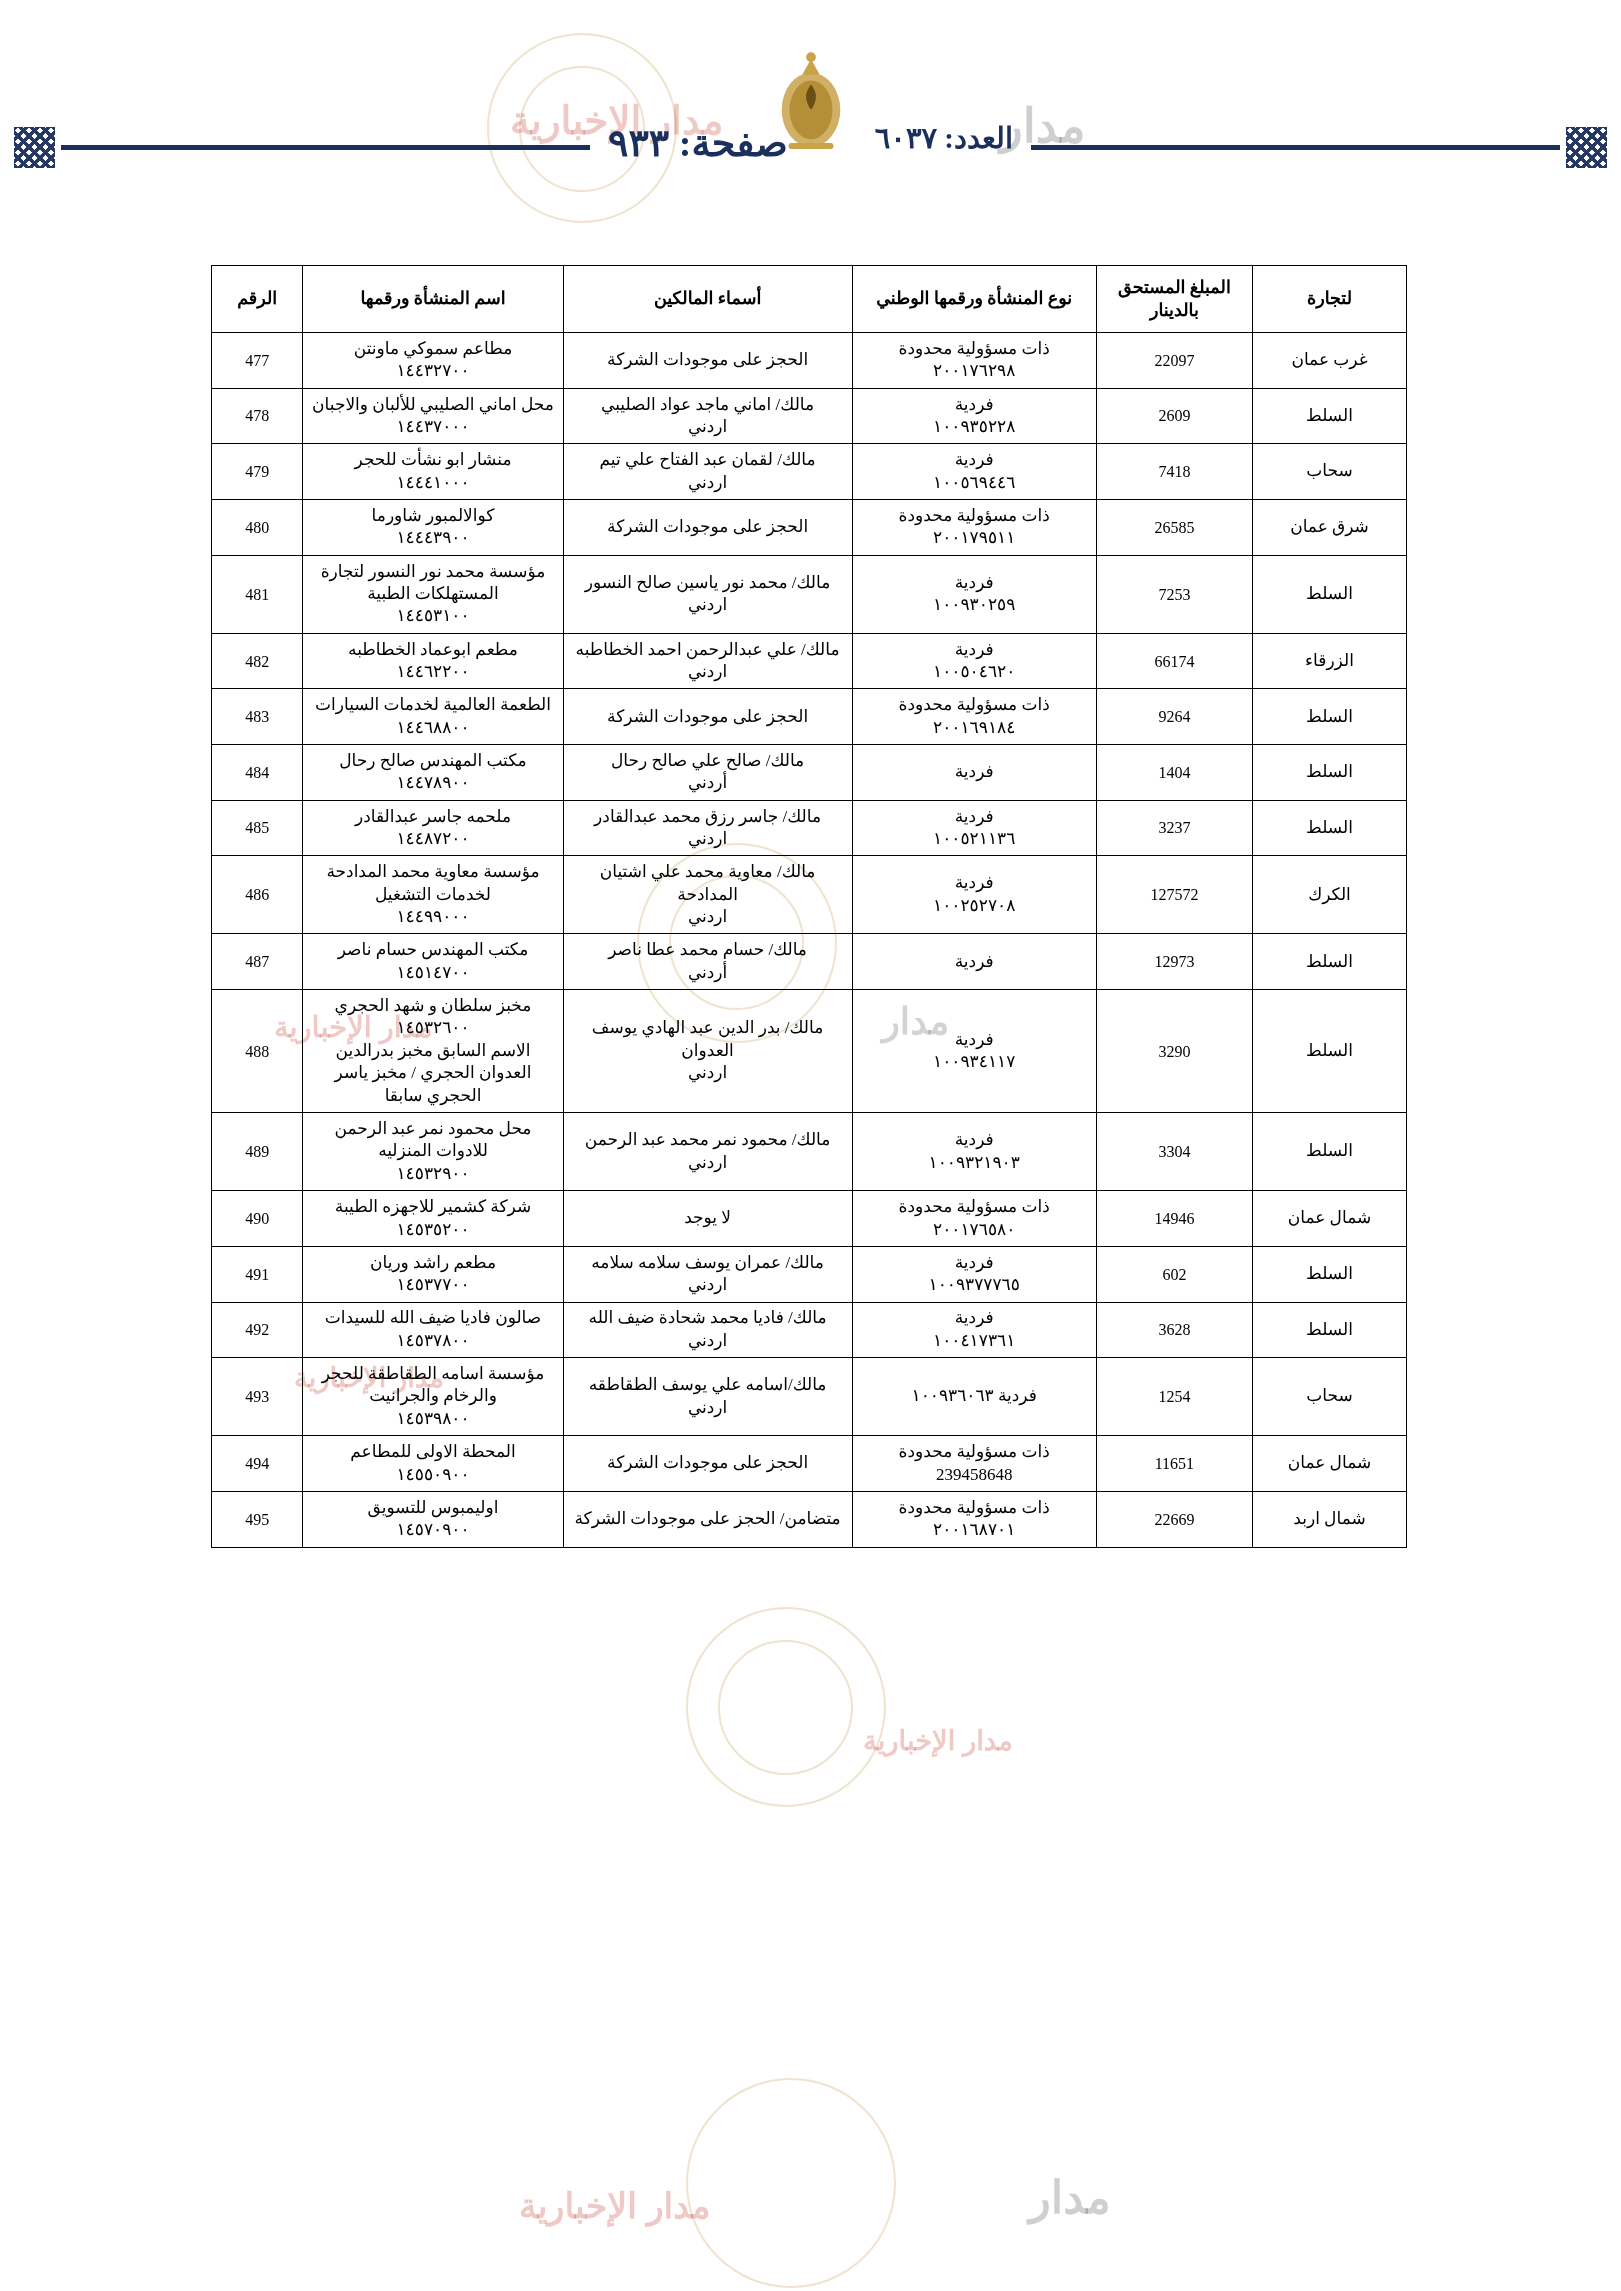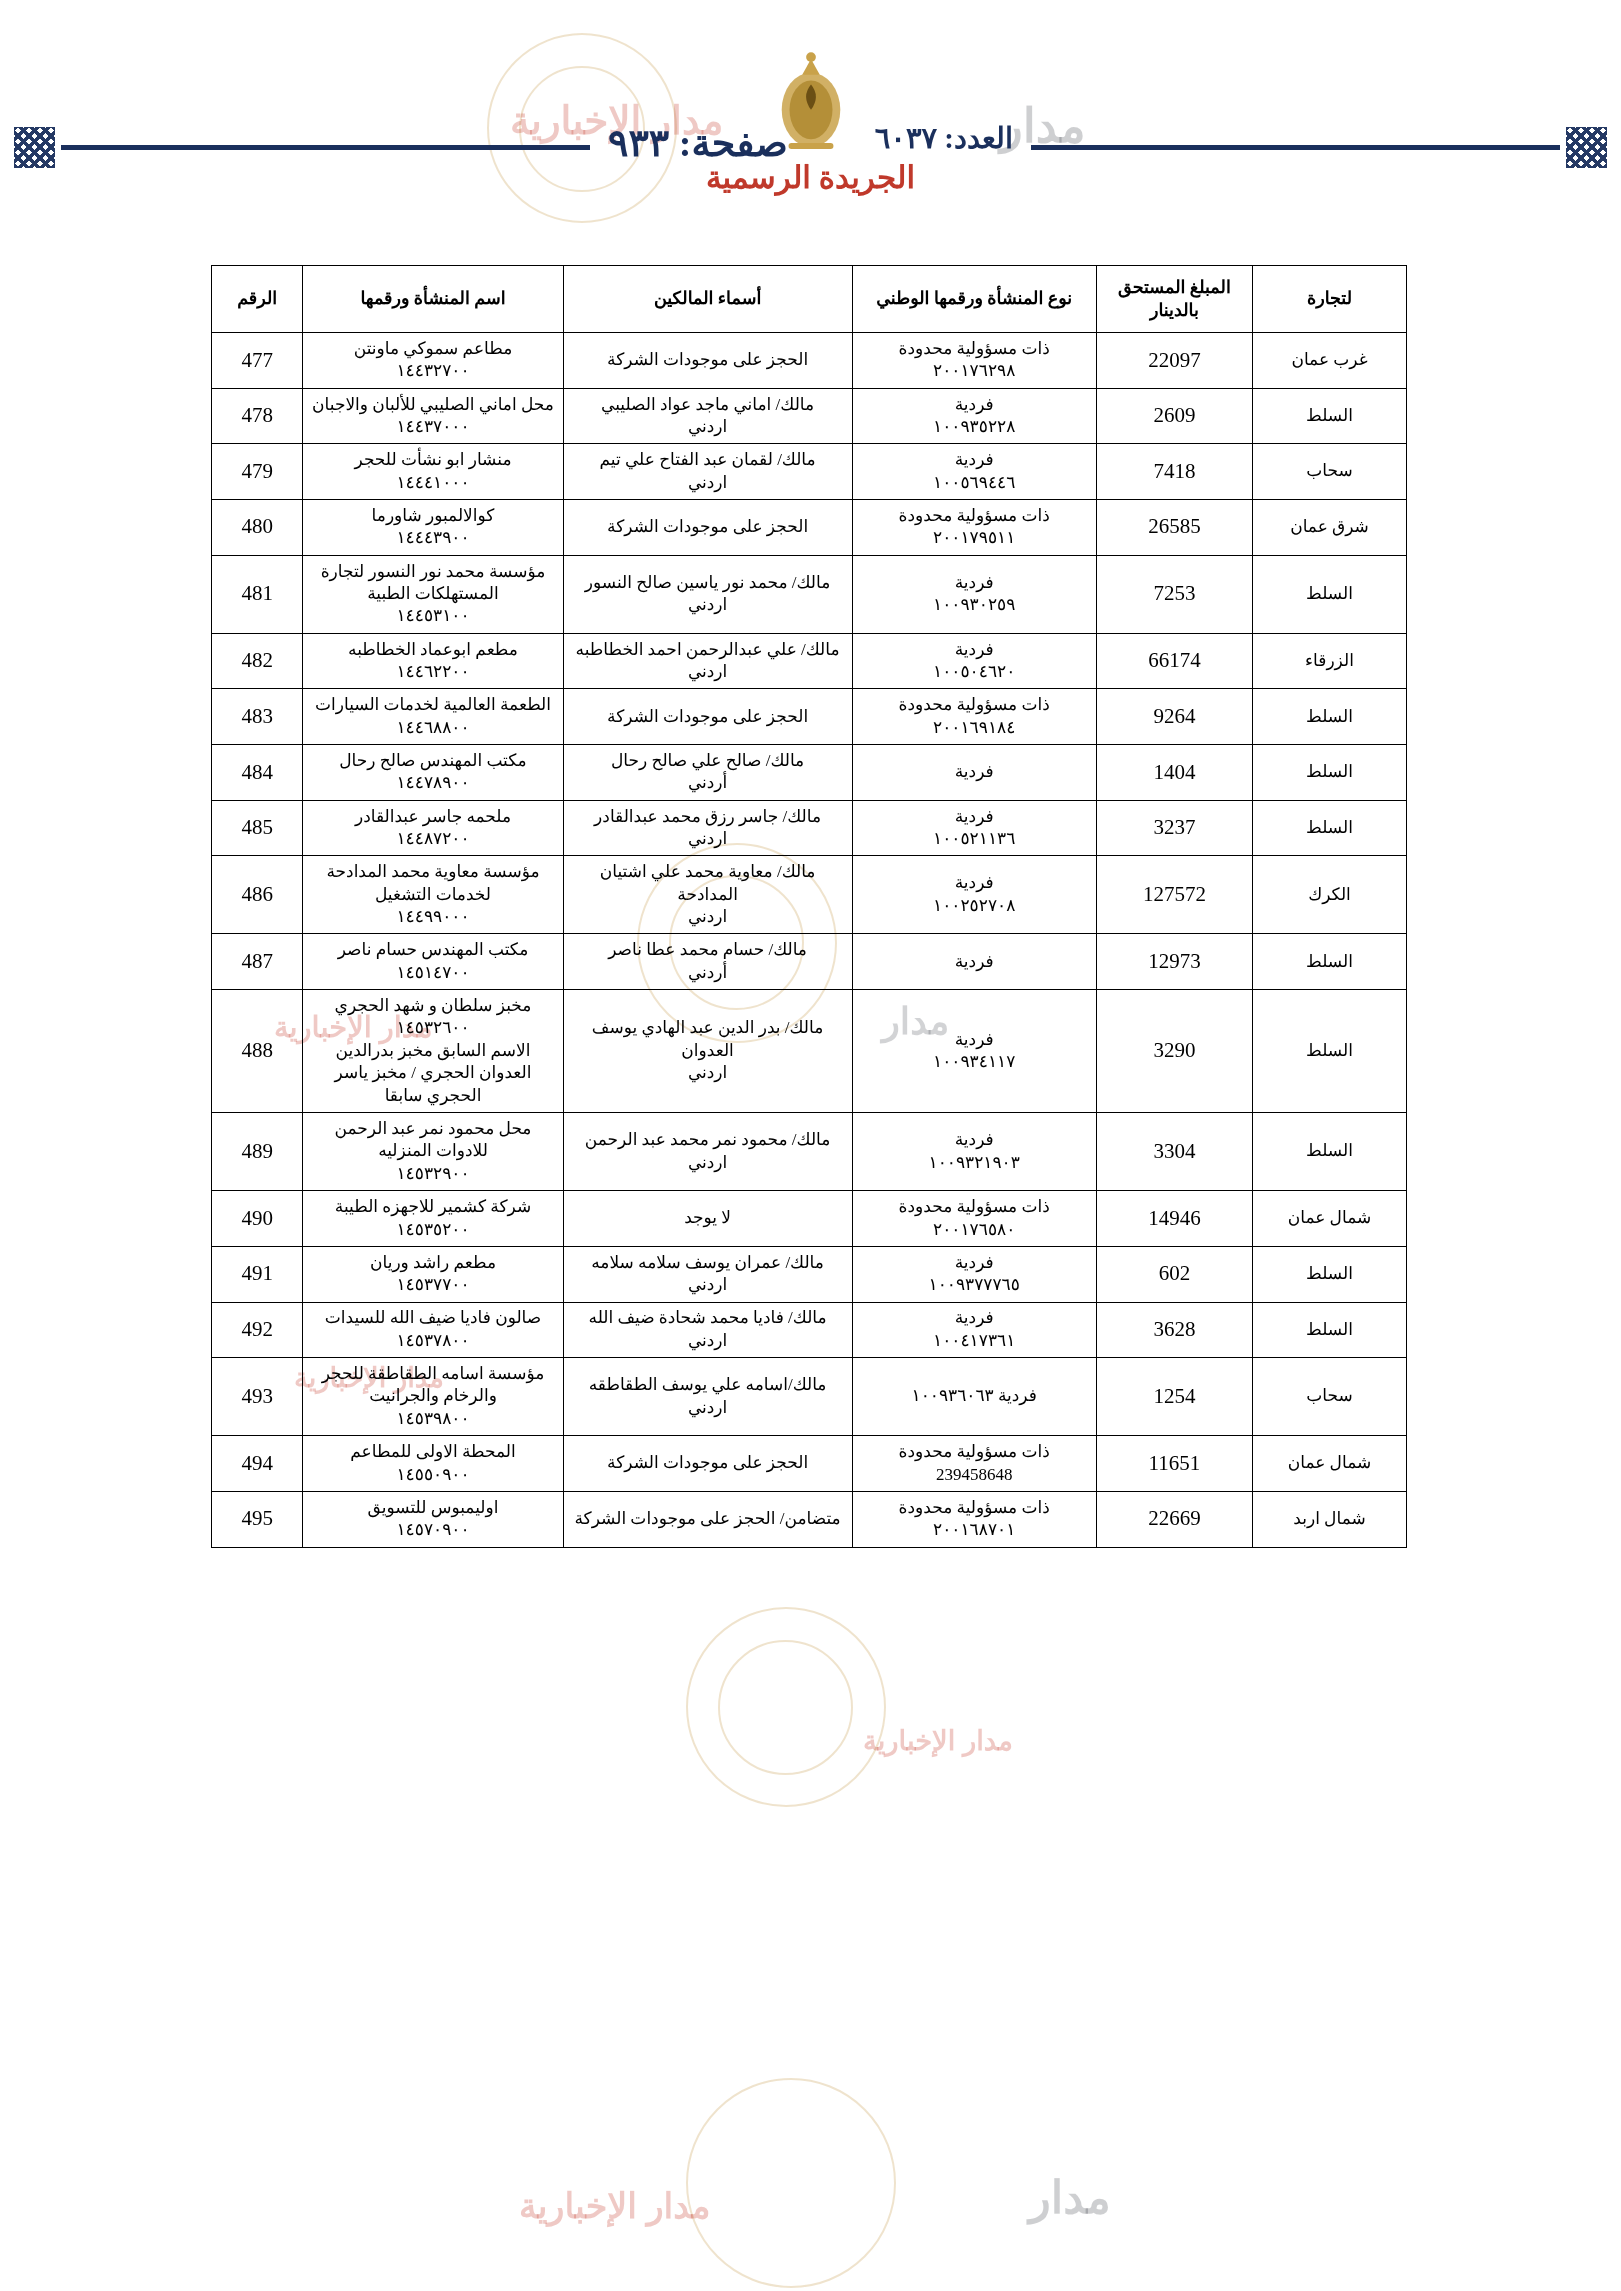--- a/index.html
+++ b/index.html
@@ -127,21 +127,21 @@
     font-size: 17.6px;
     padding: 9.8px 3.9px;
   }
   .c-addr  { width: 145px; }
   .c-amt   { width: 147px; }
   .c-type  { width: 230px; }
   .c-owner { width: 272px; }
   .c-est   { width: 245px; }
   .c-num   { width: 86px; }
 
-  td.amount, td.num { font-size: 21px; }
+  td.amount, td.num { font-size: 16px; }
   .sub { display: block; }
 </style>
 </head>
 <body>
 
 <div class="watermark">
   <div class="wm-circle" style="left:487px; top:33px; width:186px; height:186px;"></div>
   <div class="wm-circle" style="left:519px; top:66px; width:122px; height:122px; border-width:2px;"></div>
   <div class="wm-circle" style="left:637px; top:843px; width:196px; height:196px;"></div>
   <div class="wm-circle" style="left:669px; top:875px; width:131px; height:131px; border-width:2px;"></div>
@@ -160,21 +160,20 @@
 </div>
 
 <div class="page-header">
   <div class="hdr-rule right"></div>
   <div class="hdr-rule left"></div>
   <div class="hdr-diamond right"></div>
   <div class="hdr-diamond left"></div>
 
   <div class="issue-no">العدد: ٦٠٣٧</div>
   <div class="page-no">صفحة: ٩٣٣</div>
-  <div class="gazette-title">الجريدة الرسمية</div>
 
   <svg class="emblem" viewBox="0 0 86 112">
     <ellipse cx="43" cy="62" rx="30" ry="38" fill="#c9a24a" opacity="0.85"></ellipse>
     <ellipse cx="43" cy="62" rx="22" ry="30" fill="#b08c33" opacity="0.9"></ellipse>
     <path d="M43 10 L52 26 L34 26 Z" fill="#c9a24a"></path>
     <circle cx="43" cy="8" r="5" fill="#c9a24a"></circle>
     <rect x="20" y="96" width="46" height="6" rx="3" fill="#c9a24a"></rect>
     <path d="M43 36 q10 12 0 26 q-10 -14 0 -26 z" fill="#6b4f14"></path>
   </svg>
 </div>

